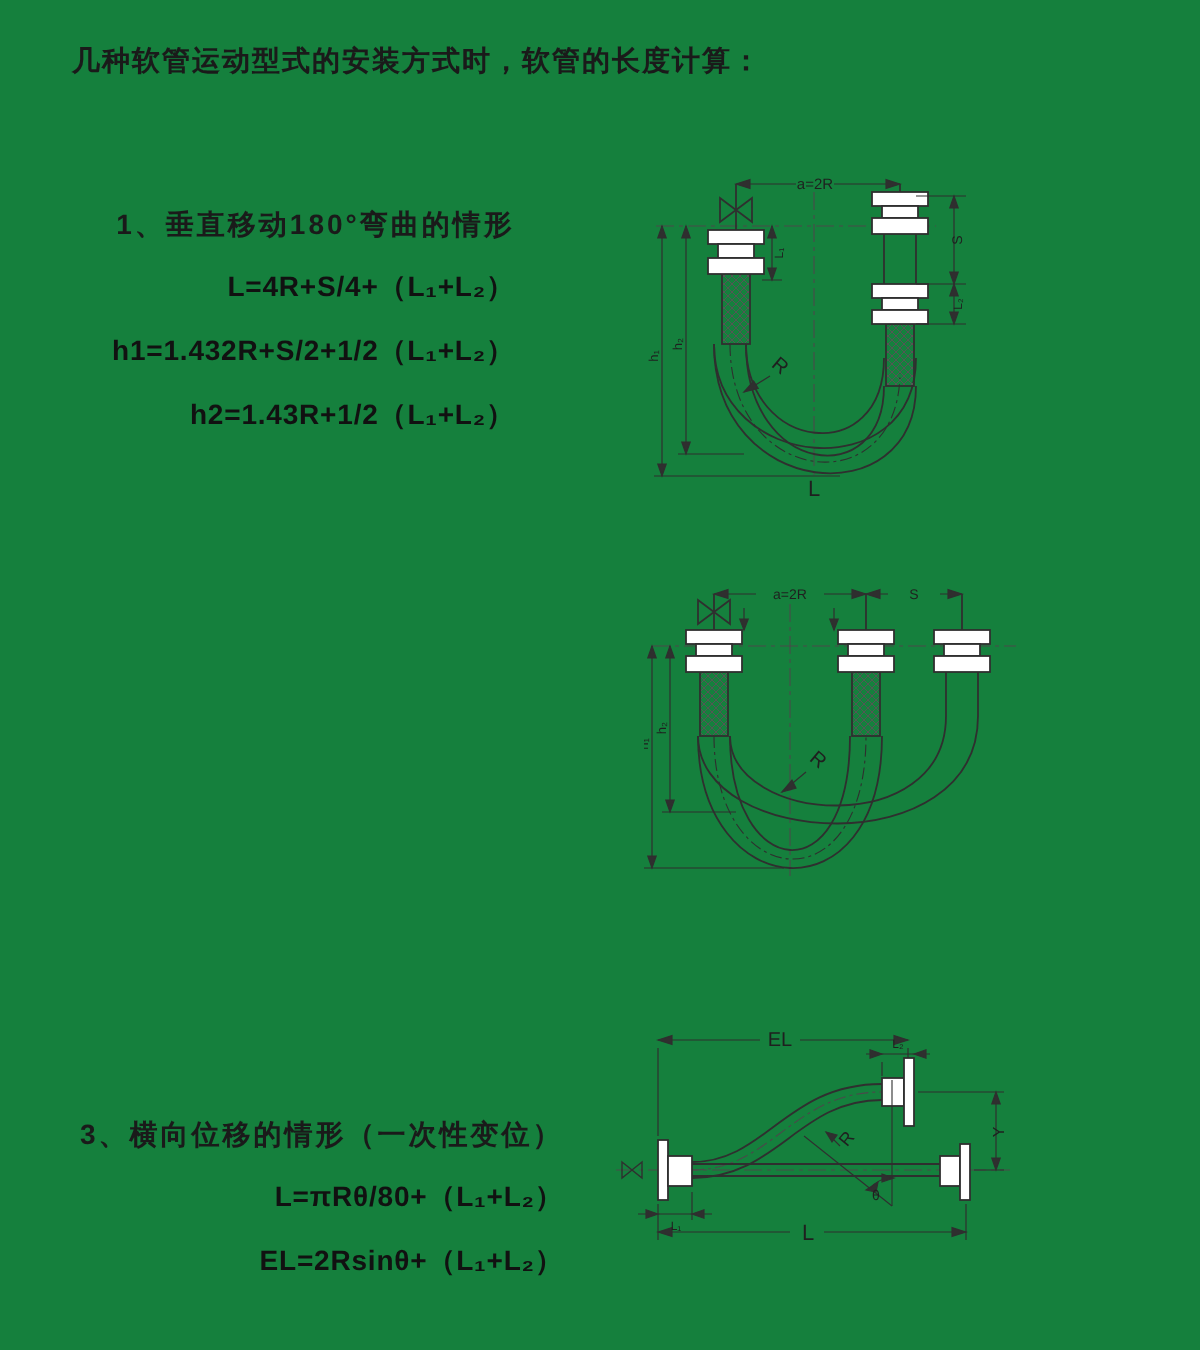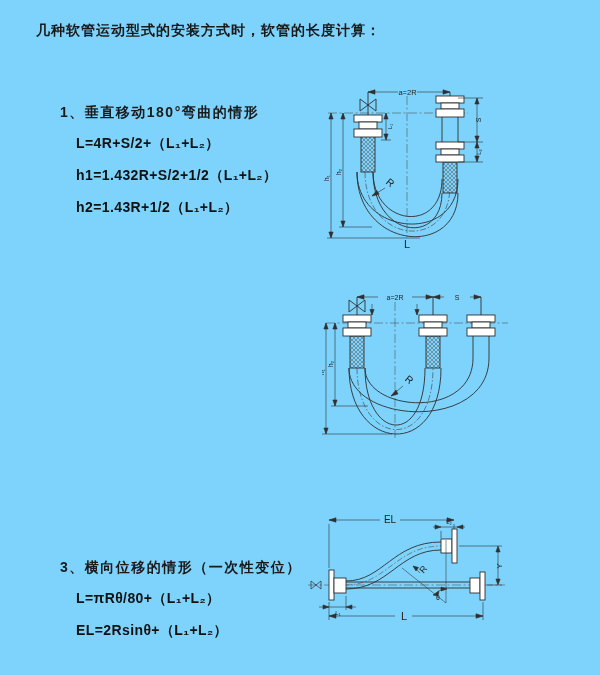--- a/index.html
+++ b/index.html
@@ -2,48 +2,48 @@
 <html><head>
 <meta charset="utf-8">
 <style>
   html,body{margin:0;padding:0;}
   body{
     width:600px;height:675px;position:relative;overflow:hidden;
     background:#fefefe;
     font-family:"Liberation Sans","DejaVu Sans",sans-serif;
     color:#141414;
   }
-  .page{position:absolute;inset:0;background:#7dd3fc;}
+  .page{position:absolute;inset:0;background:#15803d;}
   .title{
     position:absolute;left:36px;top:22px;
     font-size:14px;font-weight:bold;letter-spacing:1px;color:#1a1a1a;
     white-space:nowrap;
   }
-  .section{position:absolute;left:60px;}
+  .section{position:absolute;left:40px;text-align:right;}
   .sec-head{
     font-size:14px;font-weight:bold;letter-spacing:1.5px;color:#1a1a1a;
     margin-bottom:13px;white-space:nowrap;
   }
   .formula{
     font-size:14px;font-weight:600;letter-spacing:.4px;color:#111;
     padding-left:16px;margin-bottom:14px;white-space:nowrap;
   }
   .diag{position:absolute;}
   svg text{fill:#1f1f1f;font-family:"Liberation Sans","DejaVu Sans",sans-serif;}
 </style>
 </head>
 <body>
 
 <div class="page">
 
   <div class="title">几种软管运动型式的安装方式时，软管的长度计算：</div>
 
   <div class="section" style="top:104px;">
     <div class="sec-head">1、垂直移动180°弯曲的情形</div>
-    <div class="formula">L=4R+S/2+（L₁+L₂）</div>
+    <div class="formula">L=4R+S/4+（L₁+L₂）</div>
     <div class="formula">h1=1.432R+S/2+1/2（L₁+L₂）</div>
     <div class="formula">h2=1.43R+1/2（L₁+L₂）</div>
   </div>
 
 
   <div class="section" style="top:515px;margin-top:44px;">
     <div class="sec-head">3、横向位移的情形（一次性变位）</div>
     <div class="formula">L=πRθ/80+（L₁+L₂）</div>
     <div class="formula">EL=2Rsinθ+（L₁+L₂）</div>
   </div>

